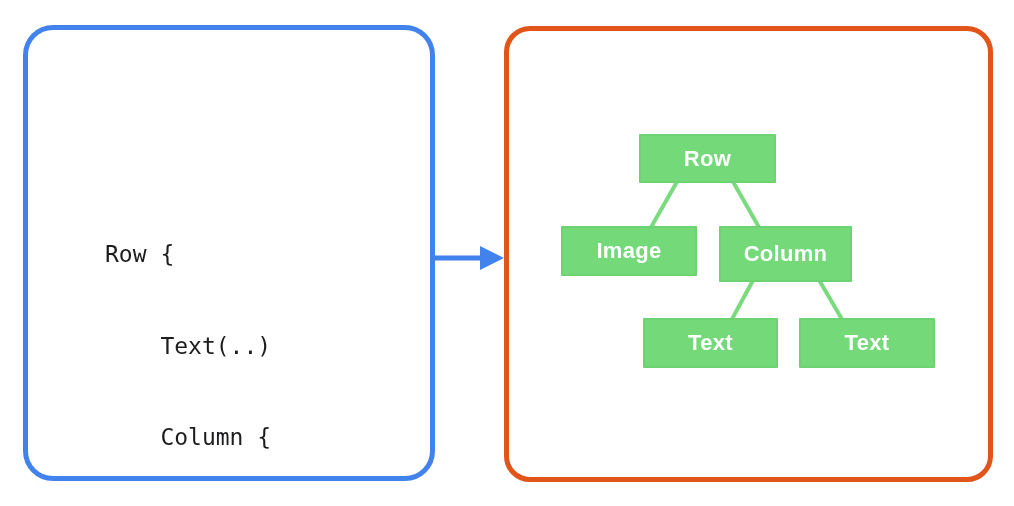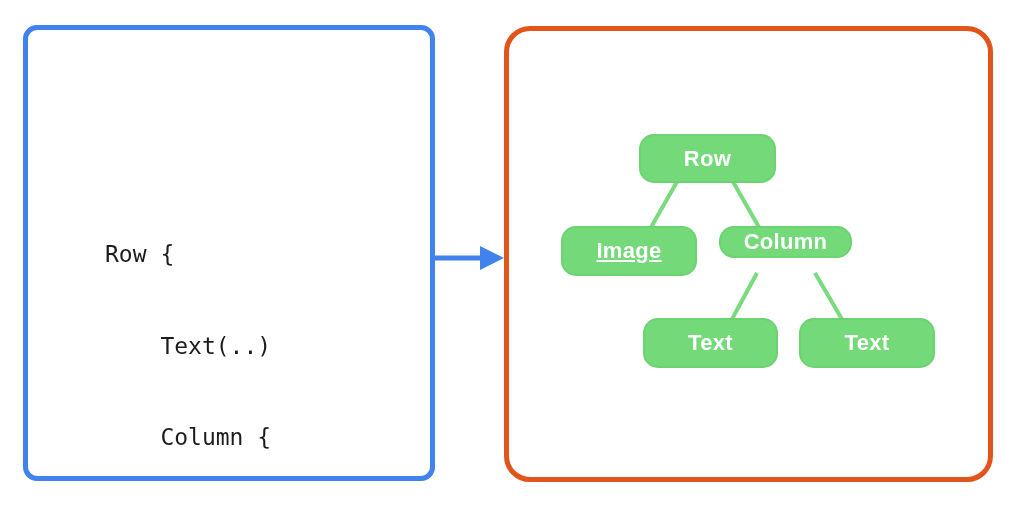--- a/index.html
+++ b/index.html
@@ -18,21 +18,21 @@
 
   
   .code-panel {
     position: absolute;
     left: 23px;
     top: 25px;
     width: 412px;
     height: 456px;
     box-sizing: border-box;
     border: 5px solid #4282ec;
-    border-radius: 14px;
+    border-radius: 30px;
     background: #ffffff;
   }
   .code-block {
     position: absolute;
     left: 77px;
     top: 148px;
     font-family: "DejaVu Sans Mono", "Liberation Mono", monospace;
     font-size: 23px;
     line-height: 30.5px;
     color: #1d1d1f;
@@ -71,32 +71,32 @@
     height: 506px;
     pointer-events: none;
   }
 
   
   .node {
     position: absolute;
     box-sizing: border-box;
     background: #74d979;
     border: 2px solid #6cd272;
-    border-radius: 15px;
+    border-radius: 1px;
     display: flex;
     align-items: center;
     justify-content: center;
     color: #ffffff;
     font-size: 22px;
     font-weight: 600;
     letter-spacing: 0.3px;
   }
   .node-row    { left: 639px; top: 134px; width: 137px; height: 49px; }
-  .node-image  { left: 561px; top: 226px; width: 136px; height: 50px; text-decoration: underline; }
-  .node-column { left: 719px; top: 226px; width: 133px; height: 32px; }
+  .node-image  { left: 561px; top: 226px; width: 136px; height: 50px; }
+  .node-column { left: 719px; top: 226px; width: 133px; height: 56px; }
   .node-text1  { left: 643px; top: 318px; width: 135px; height: 50px; }
   .node-text2  { left: 799px; top: 318px; width: 136px; height: 50px; }
 </style>
 </head>
 <body>
 
 <div class="canvas">
 
   <div class="code-panel">
     <div class="code-block">

